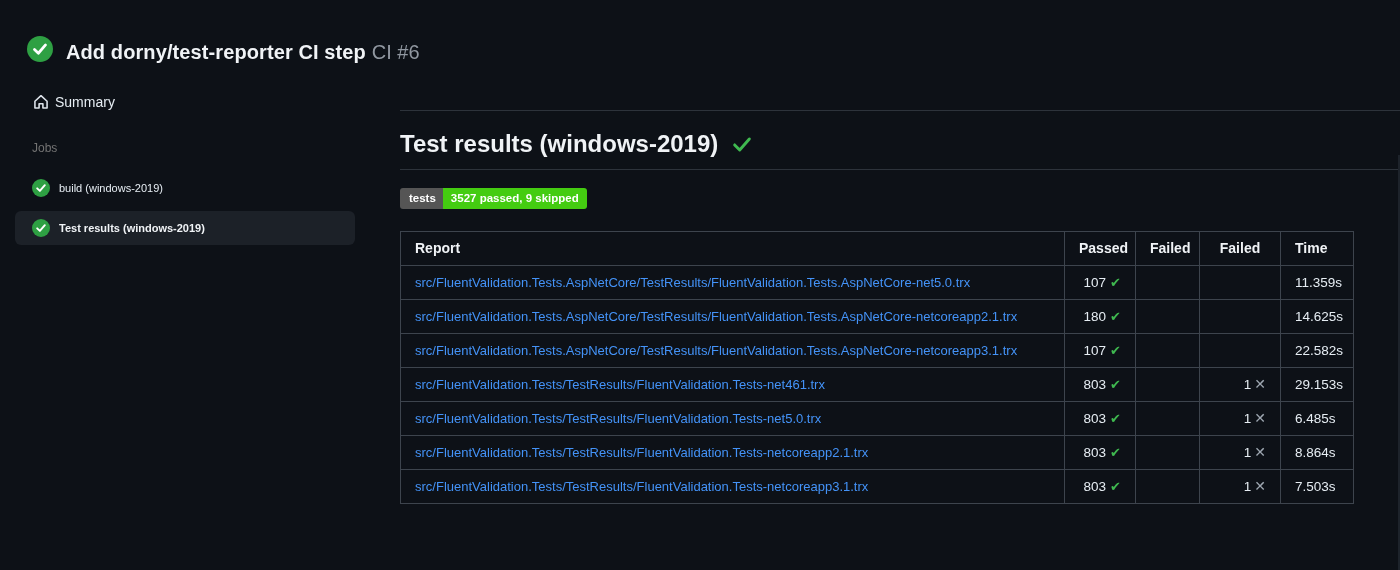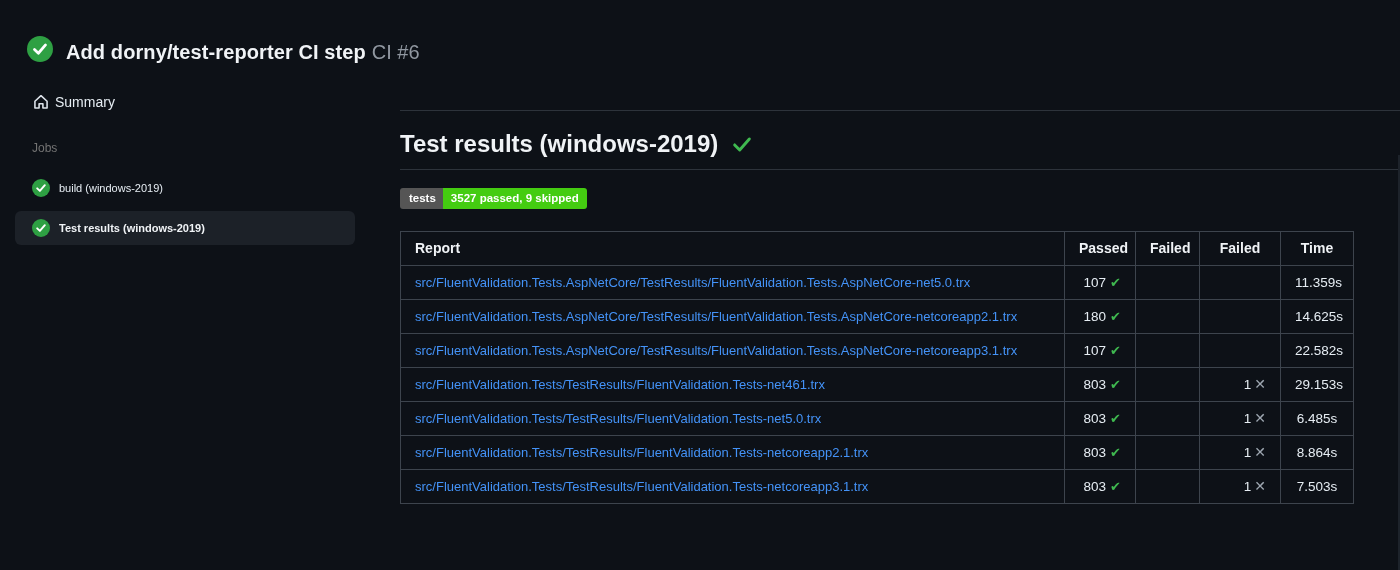--- a/index.html
+++ b/index.html
@@ -38,21 +38,21 @@
 
   
   table.results-table { margin-top:22px; width:954px; border-collapse:collapse; table-layout:fixed; }
   .results-table th, .results-table td { border:1px solid #3d444d; padding:7px 14px; }
   .results-table th { font-size:14px; font-weight:700; color:#f0f3f6; line-height:19px; }
   .results-table td { font-size:13.5px; color:#e6edf3; line-height:19px; }
   th.col-0, td.col-0 { text-align:left; }
   th.col-1, td.col-1 { text-align:right; }
   th.col-2, td.col-2 { text-align:center; }
   th.col-3 { text-align:center; } td.col-3 { text-align:right; }
-  th.col-4, td.col-4 { text-align:center; }
+  th.col-4, td.col-4 { text-align:left; }
   td.col-0 { white-space:nowrap; overflow:hidden; }
   a.report-link { color:var(--link-blue,#4493f8); text-decoration:none; font-size:13px; }
   .check-glyph { color:var(--success-green,#3fb950); margin-left:4px; font-size:13px; }
   .x-glyph { color:#9ea7b1; margin-left:3px; font-size:14px; }
 
   .right-edge { position:absolute; right:0; top:155px; bottom:0; width:2px; background:#1d232b; }
 </style>
 </head>
 <body>
 

